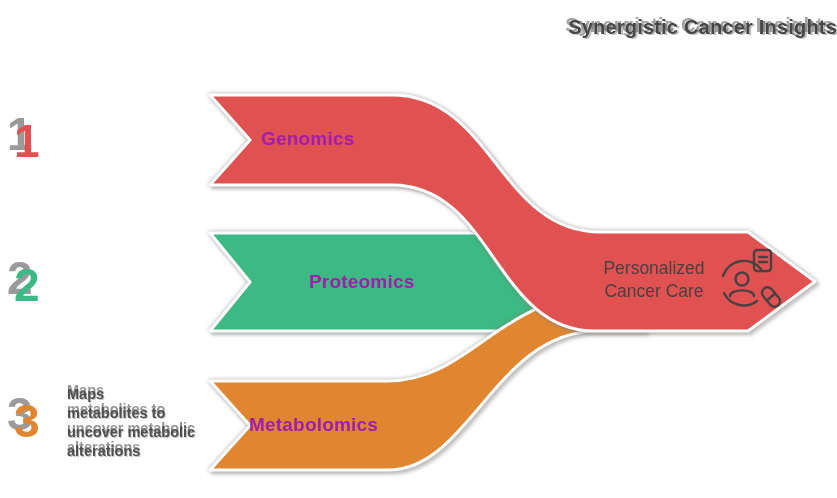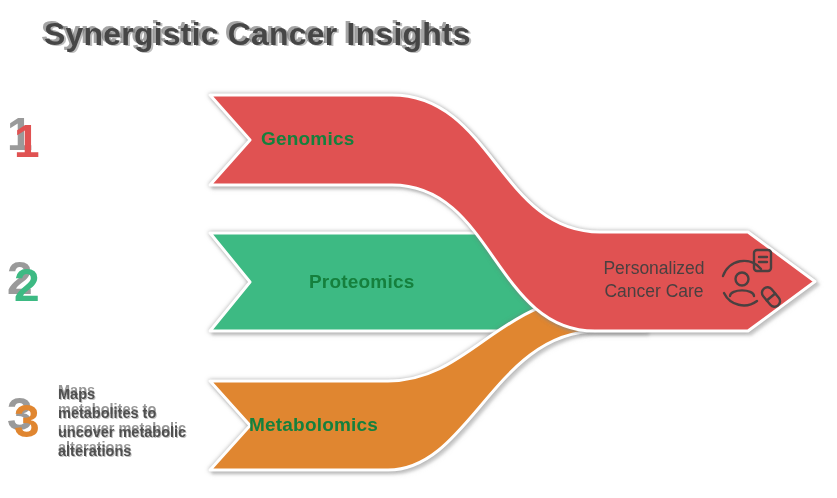--- a/index.html
+++ b/index.html
@@ -2,50 +2,49 @@
 <html><head>
 <meta charset="utf-8">
 <style>
   html,body{margin:0;padding:0;background:#fff;}
   .stage{
     position:relative;width:837px;height:498px;background:#ffffff;overflow:hidden;
     font-family:"Liberation Sans", sans-serif;
   }
   
   .title{
-    position:absolute;left:0;right:0;top:16px;text-align:left;
-    font-size:32px;font-weight:bold;color:#464646;letter-spacing:.2px;
+    position:absolute;left:0;right:0;top:16px;text-align:right;
+    font-size:20px;font-weight:bold;color:#464646;letter-spacing:.2px;
     text-shadow:-3px -2px 0 rgba(90,90,90,.55), 2px 1px 0 rgba(70,70,70,.35);
-    padding-left:44px;
   }
   
   .step-num{
     position:absolute;left:14px;width:46px;font-size:46px;font-weight:bold;line-height:1;
     text-shadow:-7px -7px 0 #9a9a9a;
   }
   .num-1{top:118px;color:#e05252;}
   .num-2{top:262px;color:#3dba83;}
   .num-3{top:398px;color:#e08630;}
   .step-desc{
     position:absolute;left:58px;width:158px;font-size:14.5px;line-height:19px;color:#4f4f4f;
     font-weight:bold;
     text-shadow:0 -4px 0 rgba(80,80,80,.6), 1px 1px 0 rgba(80,80,80,.35);
   }
   .desc-1{top:104px;}
   .desc-2{top:248px;}
-  .desc-3{top:385px;}
+  .desc-3{top:385px;margin-left:9px;}
   .step-desc span{display:block;}
   
   svg.flow{position:absolute;left:0;top:0;}
   .ribbon{
     stroke:#ffffff;stroke-width:3;stroke-linejoin:round;
     filter:drop-shadow(0 0 2px rgba(110,110,110,.55)) drop-shadow(3px 3px 1px rgba(150,150,150,.4));
   }
   .band-label{
-    position:absolute;color:#15803d;font-size:19px;font-weight:bold;letter-spacing:.2px;
+    position:absolute;color:#a21caf;font-size:19px;font-weight:bold;letter-spacing:.2px;
   }
   .lbl-genomics{left:261px;top:128px;}
   .lbl-proteomics{left:261px;top:271px;margin-left:48px;}
   .lbl-metabolomics{left:249px;top:414px;}
   
   .outcome-label{
     position:absolute;left:582px;top:257px;width:144px;text-align:center;
     font-size:17.5px;line-height:23px;font-weight:normal;color:#4a4040;
   }
   .outcome-icon{position:absolute;left:718px;top:248px;width:64px;height:64px;}

